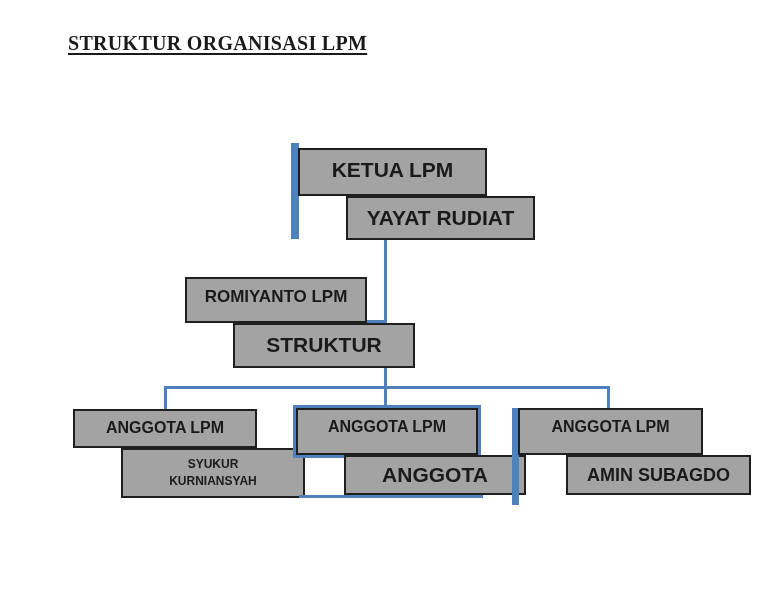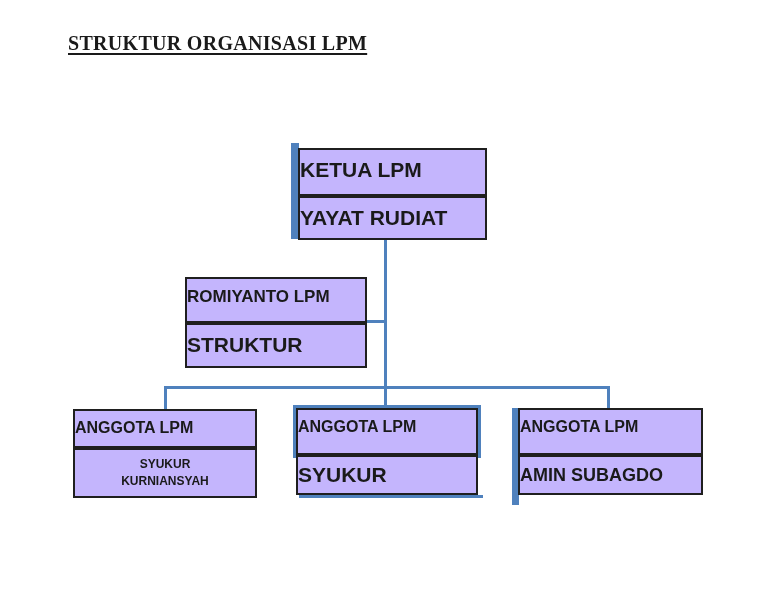--- a/index.html
+++ b/index.html
@@ -21,31 +21,31 @@
     font-weight: bold;
     color: #1a1a1a;
     text-decoration: underline;
     text-decoration-thickness: 2px;
     text-underline-offset: 3px;
     letter-spacing: 0.3px;
     white-space: nowrap;
   }
   .node-box {
     position: absolute;
-    background: #c4b5fd;
+    background: #a3a3a3;
     border: 2px solid #1f1f1f;
     display: flex;
-    justify-content: flex-start;
+    justify-content: center;
     color: #1a1a1a;
     font-weight: bold;
     text-align: center;
     line-height: 1.25;
   }
   .v-top { align-items: flex-start; padding-top: 7px; }
-  .v-center { align-items: center; }
+  .v-center { align-items: center; margin-left: 48px; }
 
   
   .ketua-role  { left: 298px; top: 148px; width: 189px; height: 48px; font-size: 21px; }
   .ketua-name  { left: 298px; top: 196px; width: 189px; height: 44px; font-size: 21px; }
   .ketua-accent {
     position: absolute; left: 291px; top: 143px; width: 8px; height: 96px;
     background: #4f81bd;
   }
 
   
@@ -113,21 +113,21 @@
     <span>ANGGOTA LPM</span>
   </div>
   <div class="node-box v-center a1-name">
     <span>SYUKUR KURNIANSYAH</span>
   </div>
 
   <div class="node-box v-top a2-role">
     <span>ANGGOTA LPM</span>
   </div>
   <div class="node-box v-center a2-name">
-    <span>SYUKUR</span>
+    <span>ANGGOTA</span>
   </div>
   <div class="a2-underline"></div>
 
   <div class="a3-accent"></div>
   <div class="node-box v-top a3-role">
     <span>ANGGOTA LPM</span>
   </div>
   <div class="node-box v-center a3-name">
     <span>AMIN SUBAGDO</span>
   </div>

